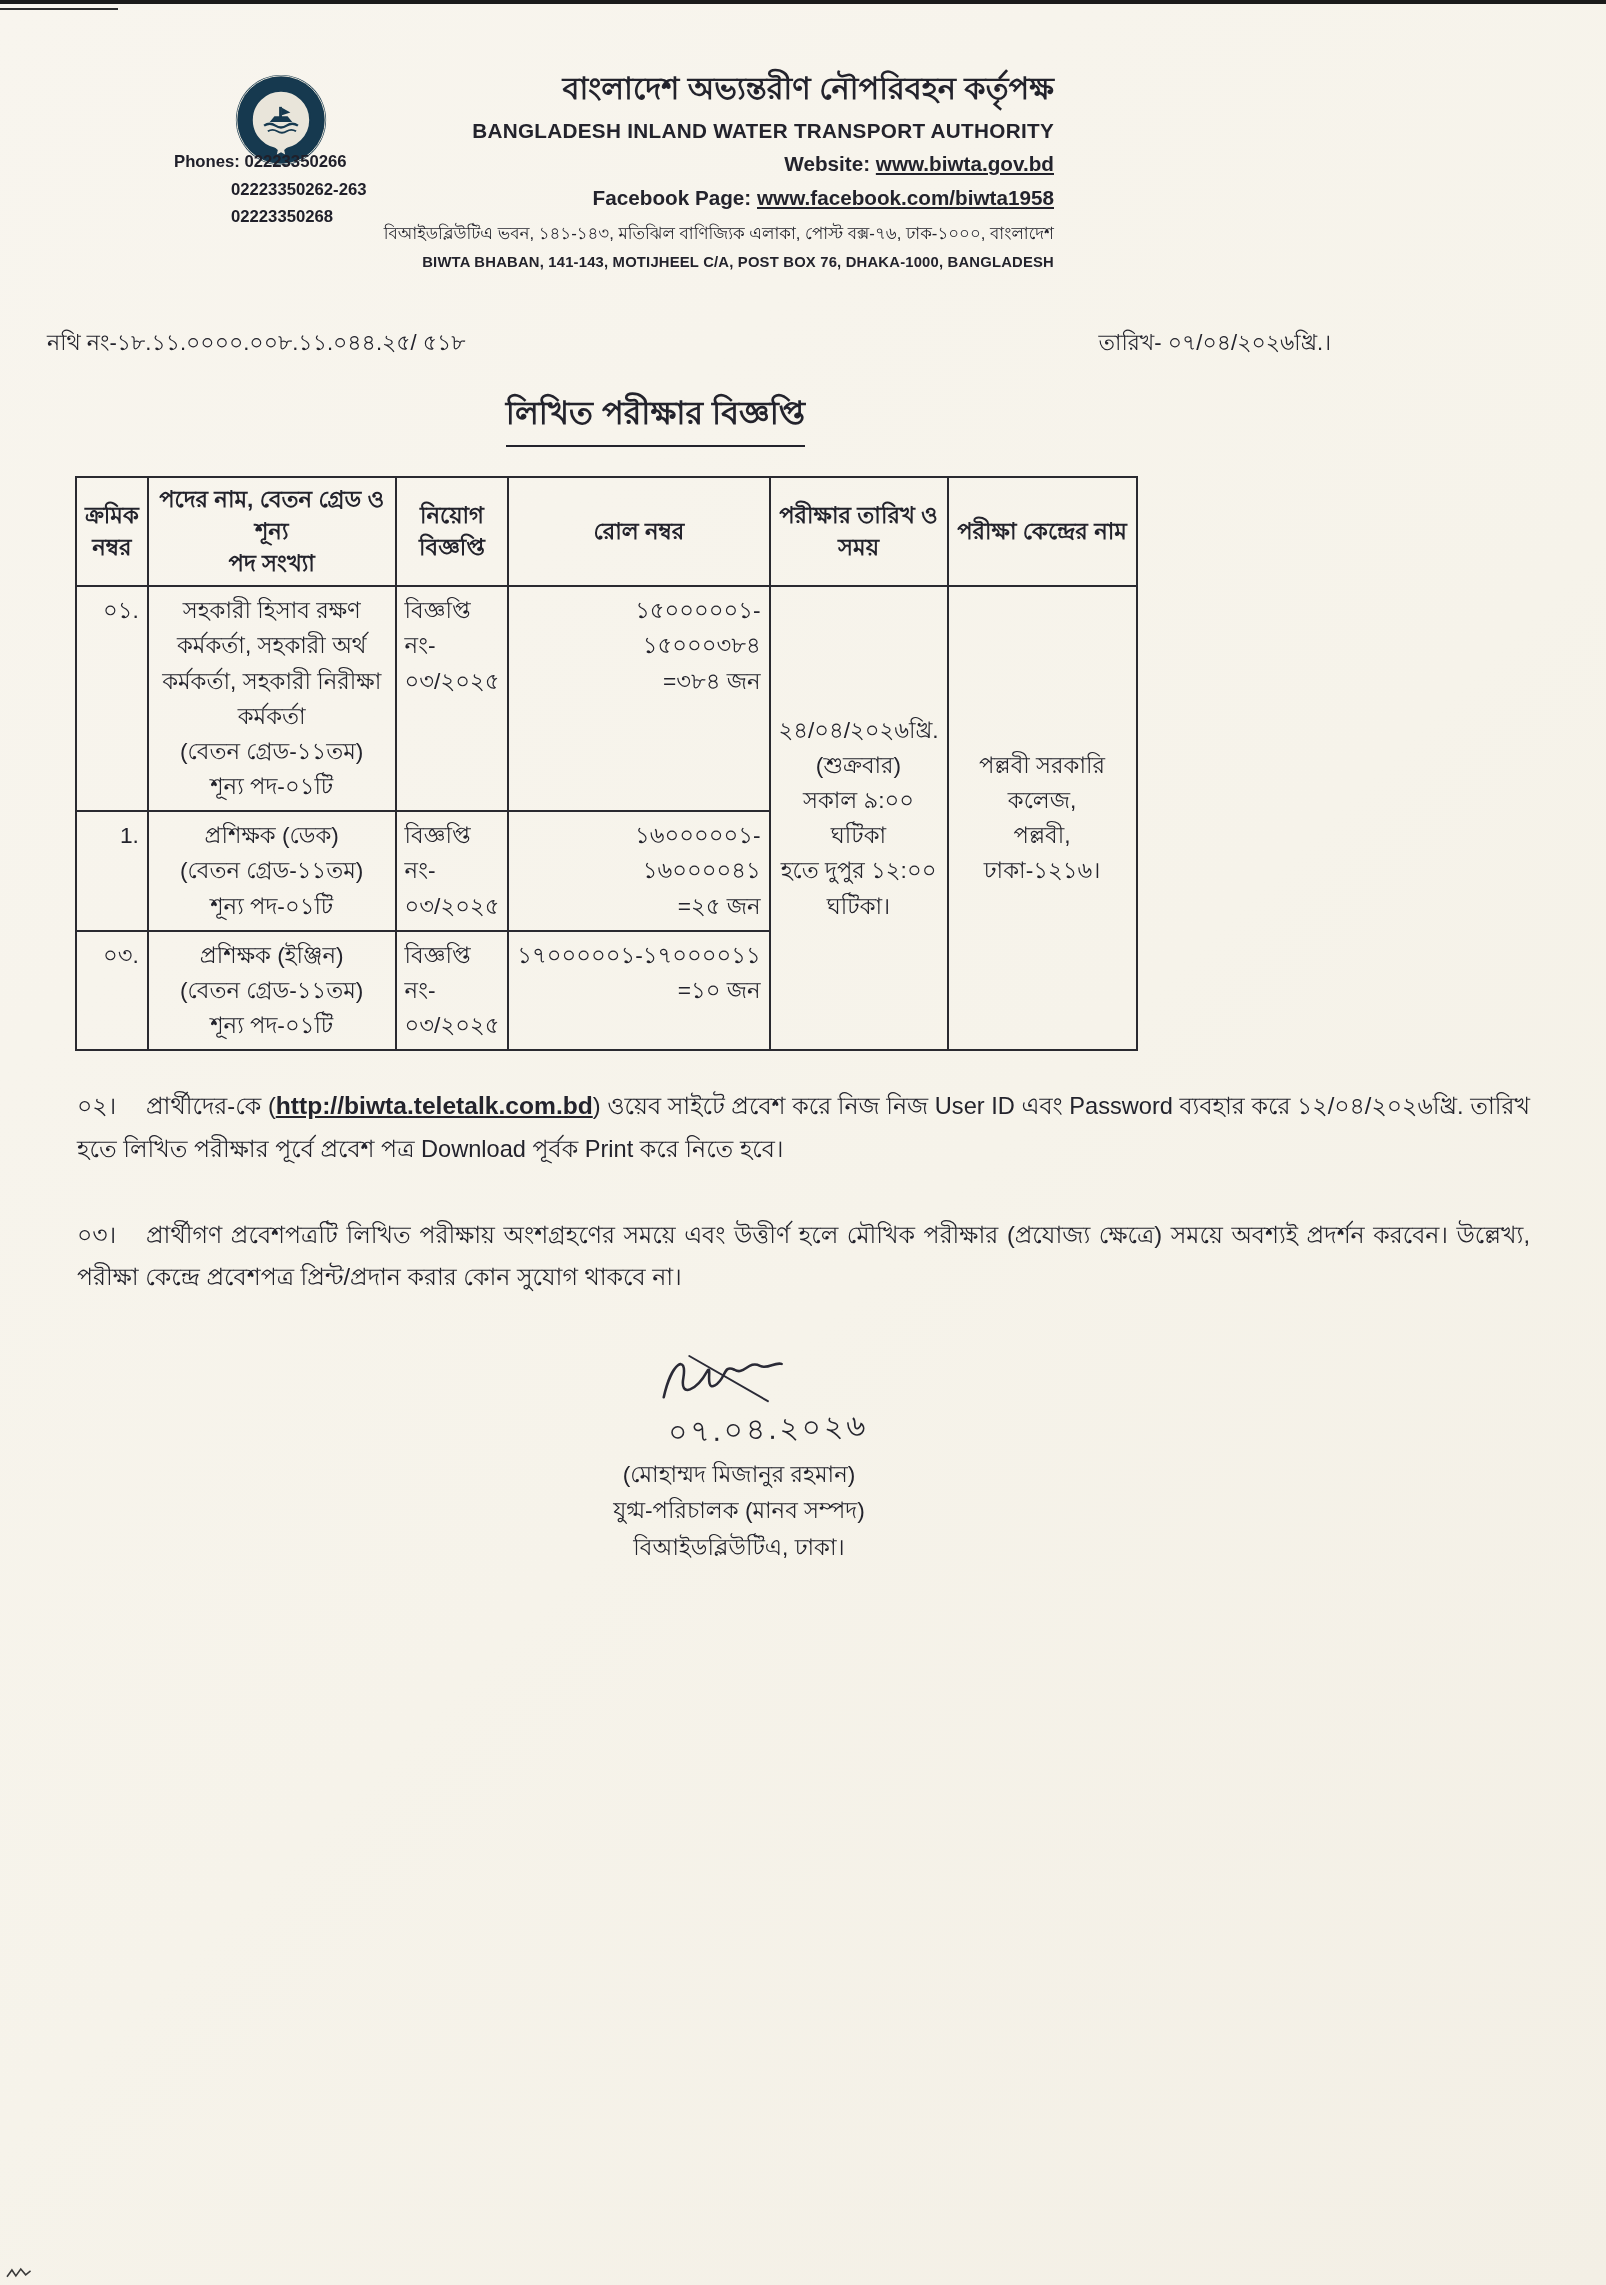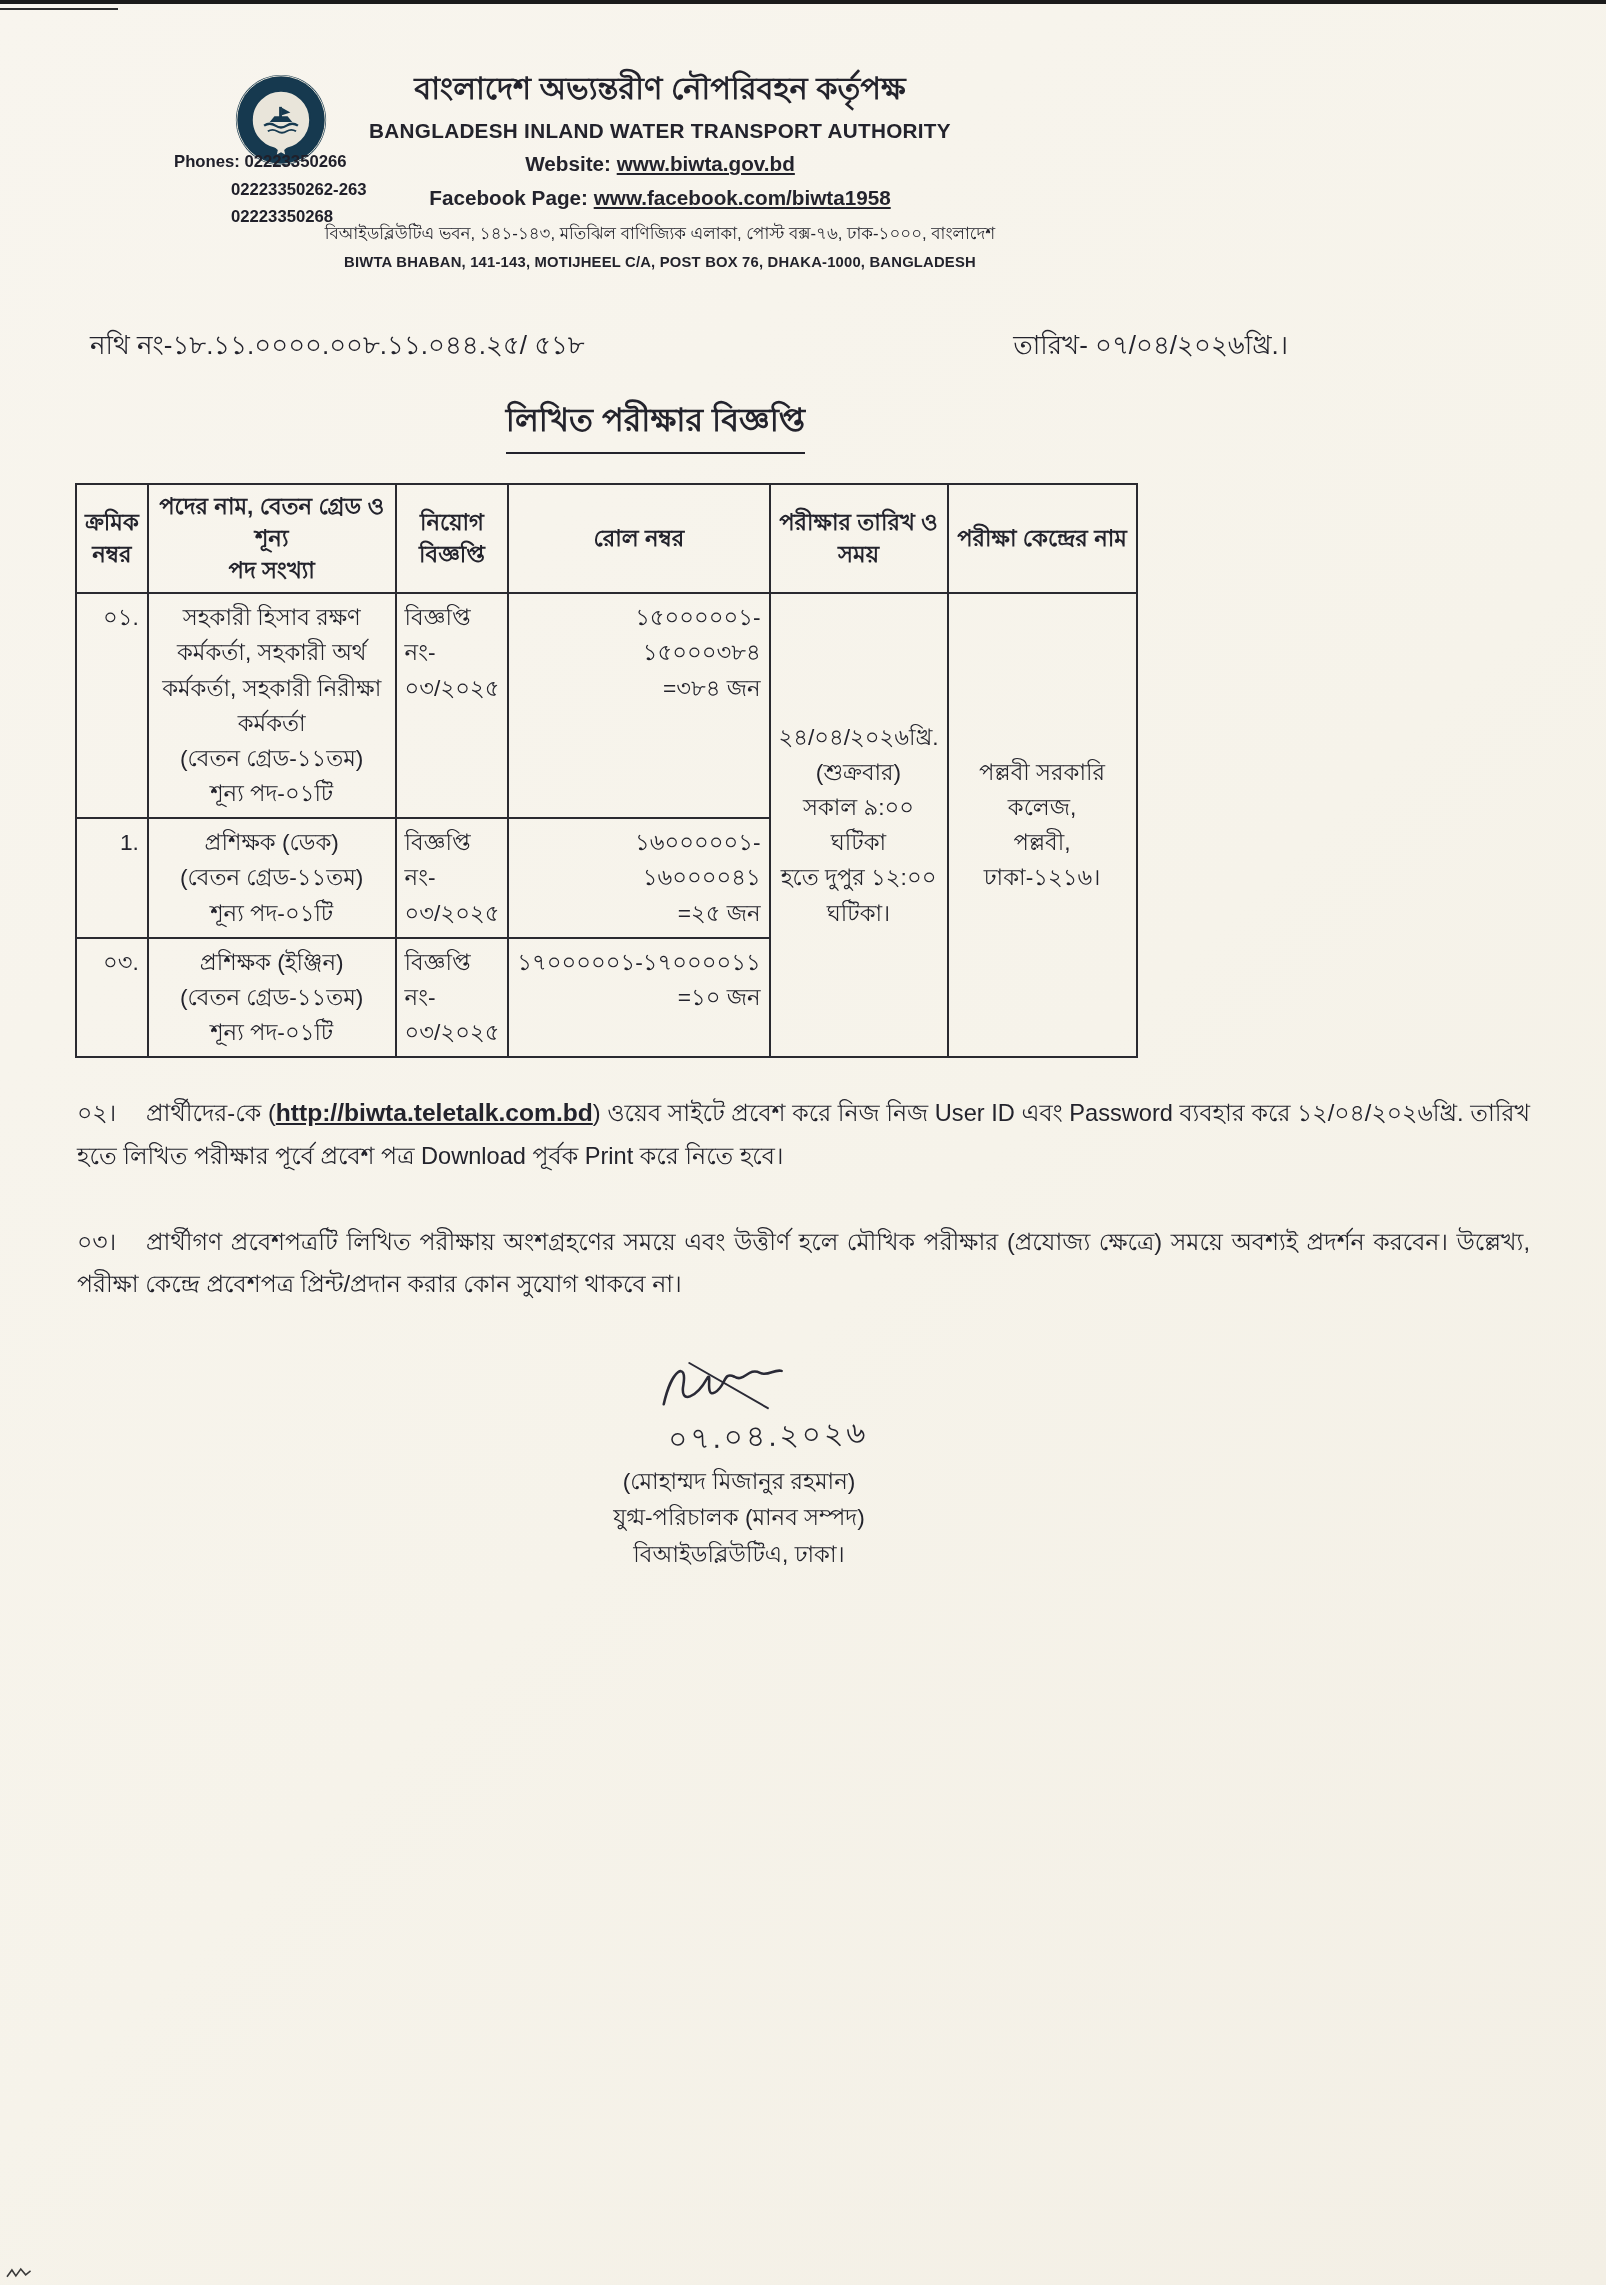--- a/index.html
+++ b/index.html
@@ -15,30 +15,30 @@
   }
   .scan-top-line { position:absolute; top:0; left:0; width:100%; height:3.9px; background:#1b1b1b; }
   .scan-top-line2 { position:absolute; top:7.9px; left:0; width:118px; height:2px; background:#2c2c2c; }
   .scan-corner-mark { position:absolute; left:5.9px; bottom:5.9px; width:25.6px; height:11.8px; }
 
   
   .logo { position:absolute; left:234px; top:73px; width:94px; height:94px; }
   .phones { position:absolute; left:174px; top:148px; font-size:16.7px; font-weight:bold; line-height:1.65; color:#20202a; }
   .phones .indent { padding-left:57px; }
 
-  .head-center { margin:69px 0 16px 266px; width:788px; text-align:center; }
+  .head-center { margin:69px 0 16px 266px; width:788px; text-align:right; }
   .org-bn { font-size:30.5px; font-weight:bold; line-height:1.3; }
   .org-en { font-size:20.7px; font-weight:bold; margin-top:9.9px; letter-spacing:0.3px; }
   .site-line { font-size:20.7px; font-weight:bold; margin-top:9.9px; }
   .site-line .url { text-decoration:underline; color:#23232c; }
   .addr-bn { font-size:16.7px; margin-top:9.9px; }
   .addr-en { font-size:14.8px; font-weight:bold; margin-top:5.9px; letter-spacing:0.2px; }
 
   
-  .ref-row { display:flex; justify-content:space-between; padding:0 90px; margin-top:55px; font-size:26px;align-items:center; }
+  .ref-row { display:flex; justify-content:space-between; padding:0 47px; margin-top:55px; font-size:22px;align-items:center; }
   .ref-date { margin-right:229px; }
 
   .doc-title-wrap { text-align:center; margin-top:25.6px; margin-right:296px; }
   .doc-title { display:inline-block; font-size:32px; font-weight:bold; border-bottom:2.5px solid #23232c; padding-bottom:3px; }
 
   .intro { padding:0 77px; margin-top:25.6px; font-size:23.6px; line-height:1.75; text-align:justify; text-indent:59px; }
 
   
   table.exam { border-collapse:collapse; margin:29.6px 0 0 75px; font-size:22.7px; }
   table.exam th, table.exam td { border:2px solid #2a2a30; padding:5.9px 7.9px; white-space:pre-line; }

